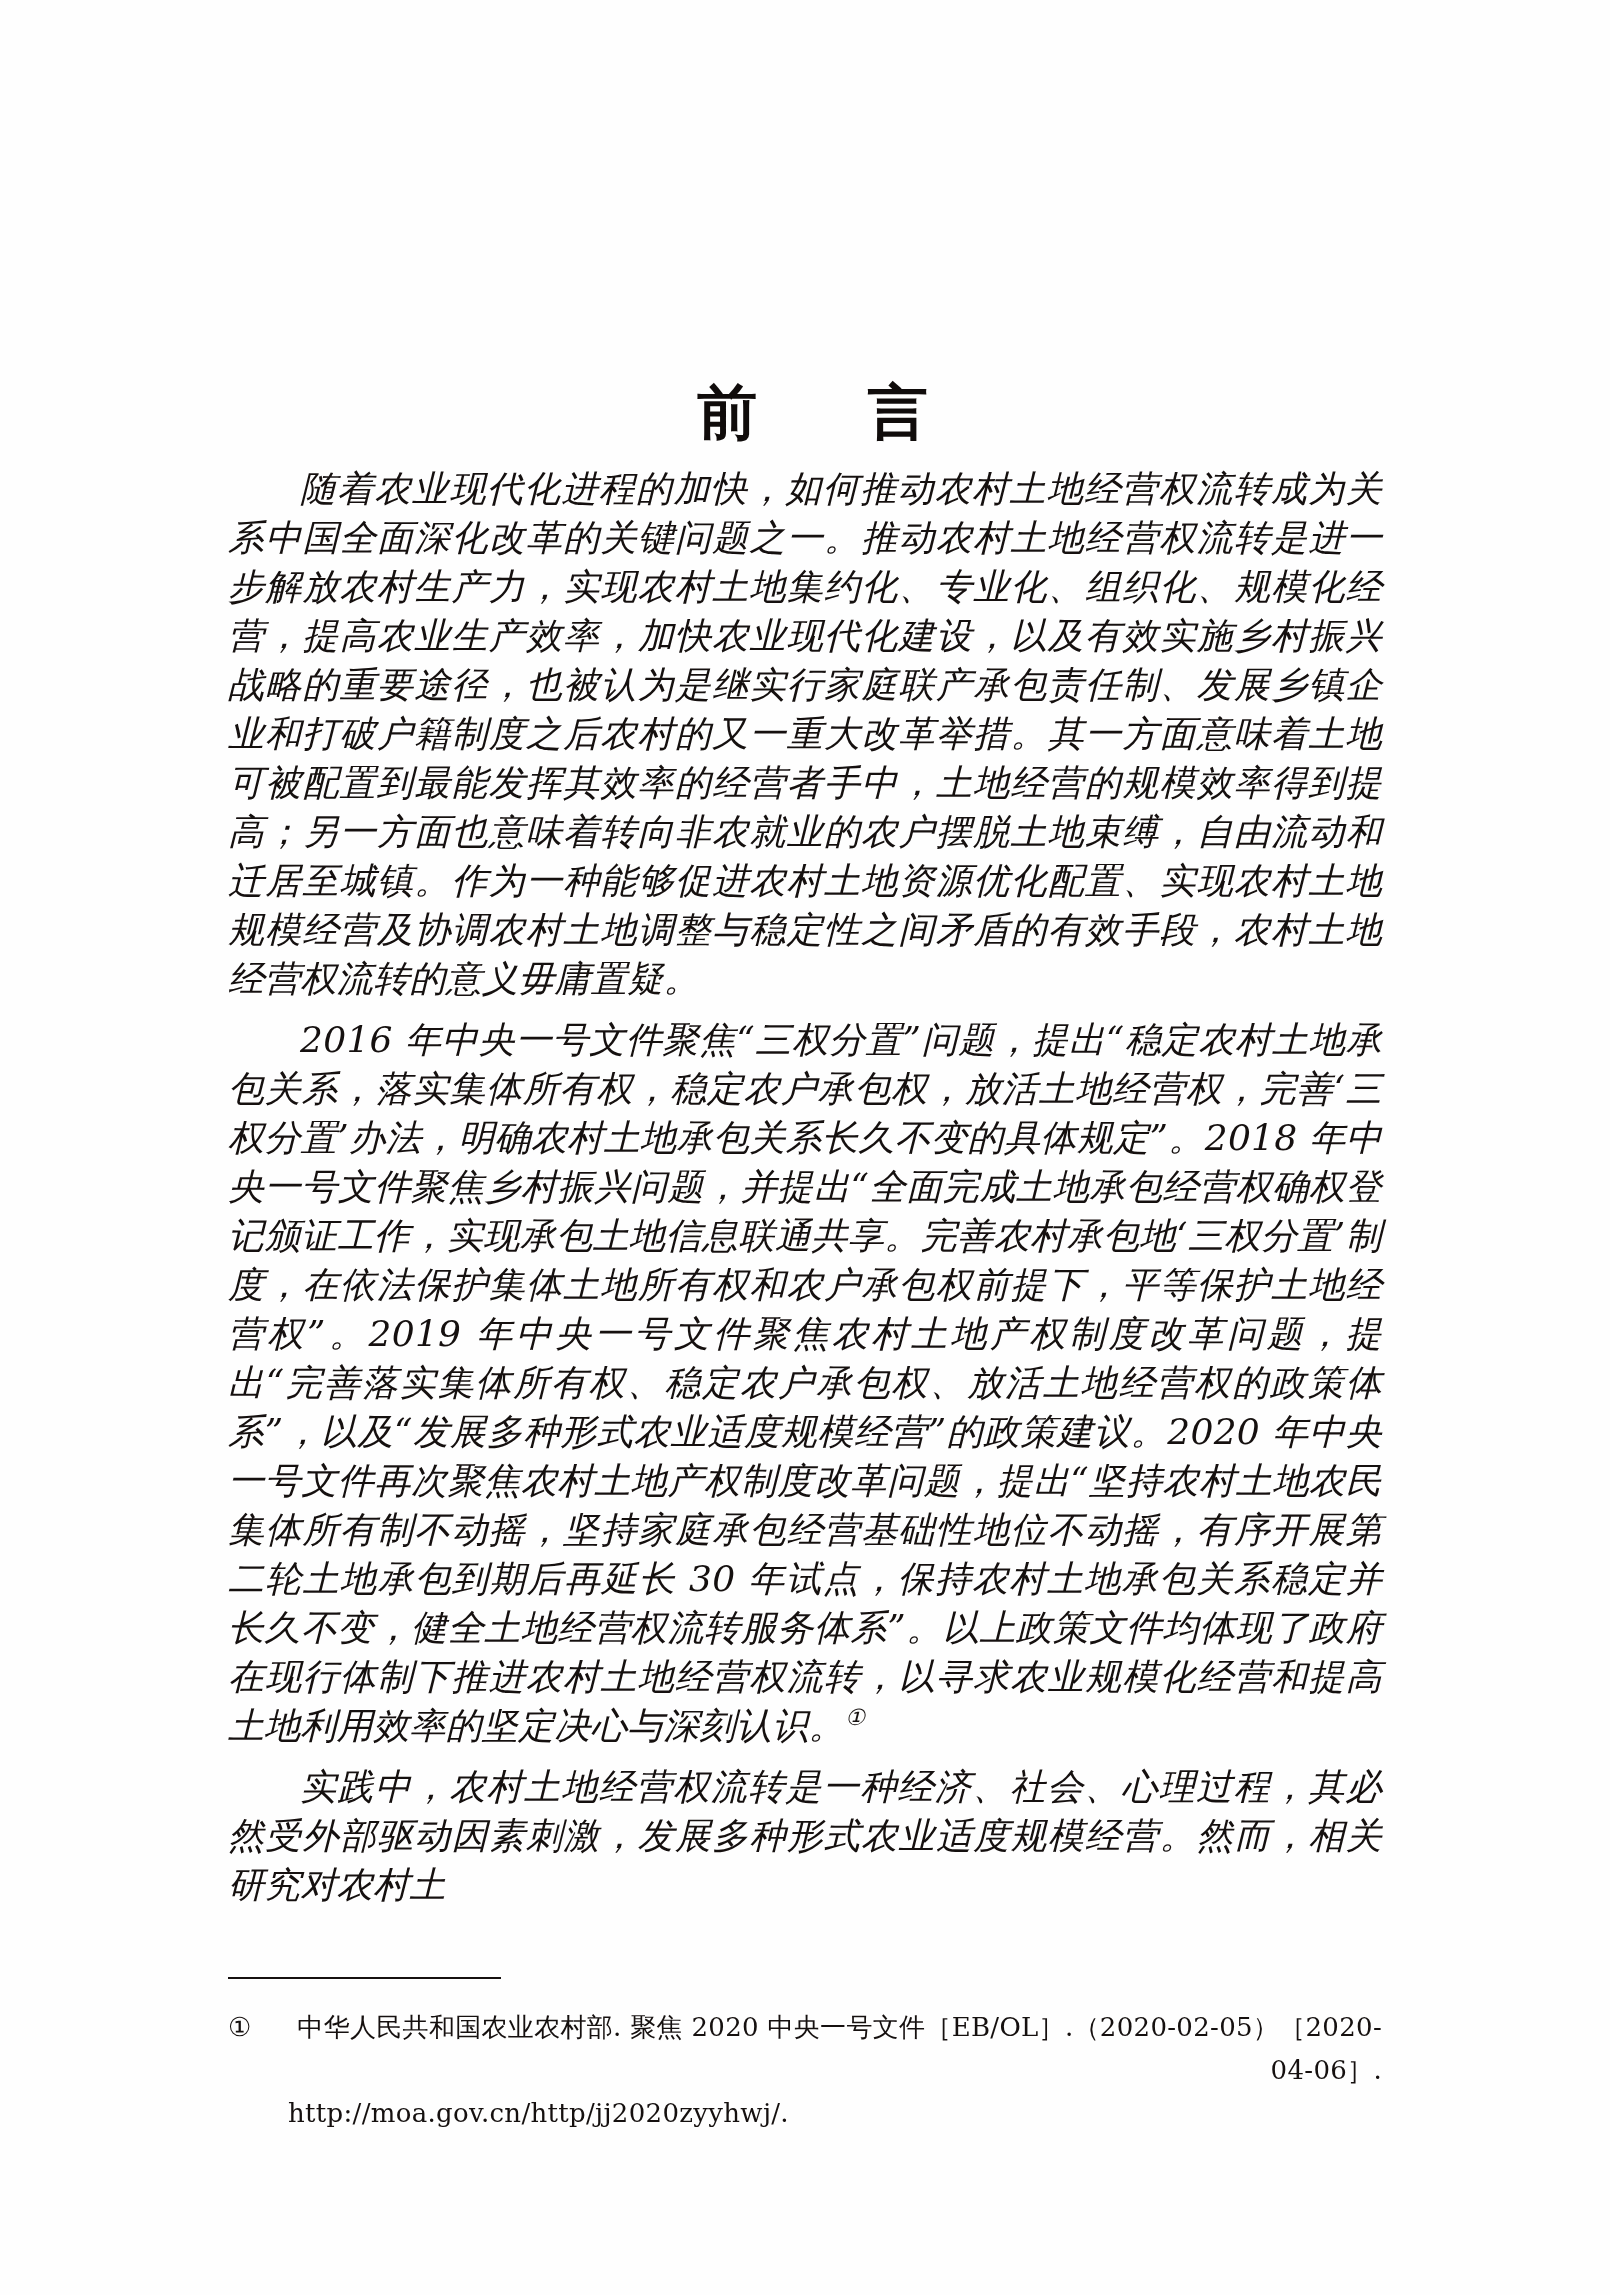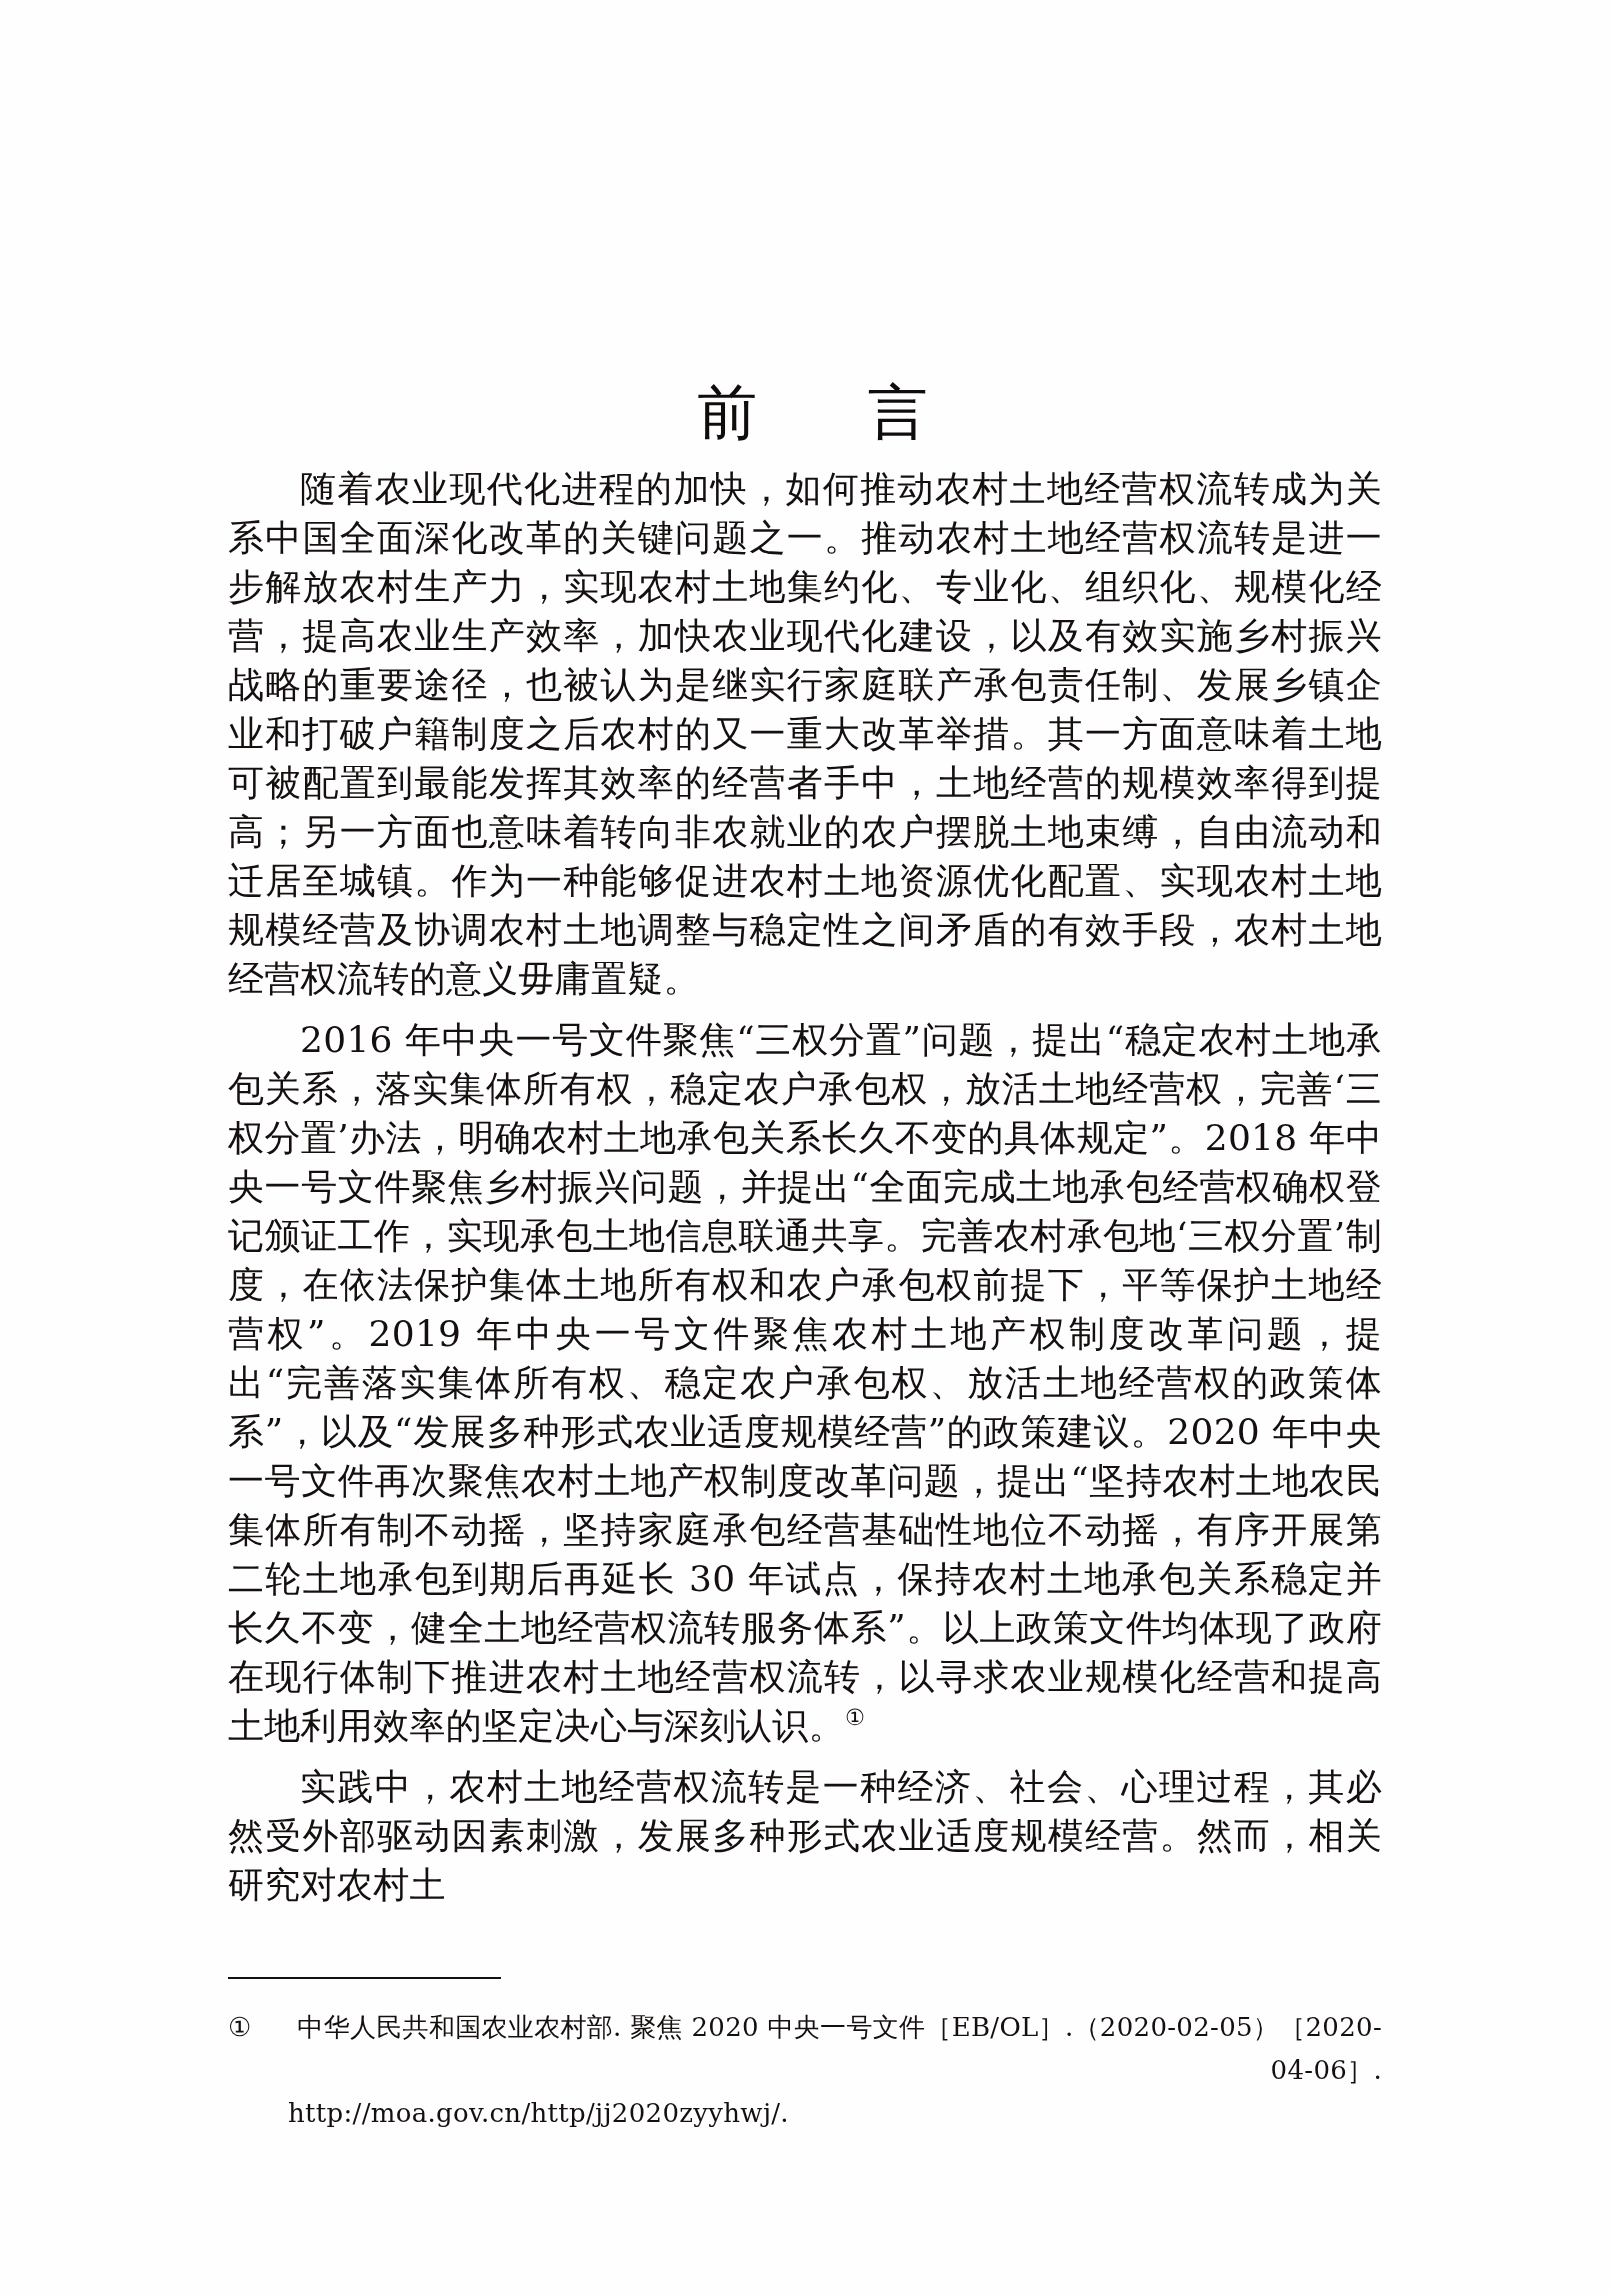--- a/index.html
+++ b/index.html
@@ -21,41 +21,42 @@
   .page-title {
     position: absolute;
     left: 14px;
     right: 0;
     top: 342px;
     text-align: center;
     font-size: 60px;
     line-height: 1.0;
     letter-spacing: 0.42em;
     text-indent: 0.42em;
-    font-weight: 400;
+    font-weight: 700;
     color: #100c0b;
   }
   
   .body-col {
     position: absolute;
     left: 228px;
     top: 464px;
     width: 1154px;
   }
   .para {
     font-size: 36px;
     line-height: 49px;
     text-align: justify;
     text-justify: inter-character;
     text-align-last: left;
     margin: 0 0 0 0;
     color: #15100f;
     letter-spacing: 0.008em;
     word-break: break-all;
     font-weight: 500;
+    font-style: italic;
   }
   .para.indent {
     text-indent: 2em;
   }
   .para + .para {
     margin-top: 12px;
   }
   .sup-note {
     font-size: 0.62em;
     vertical-align: super;

